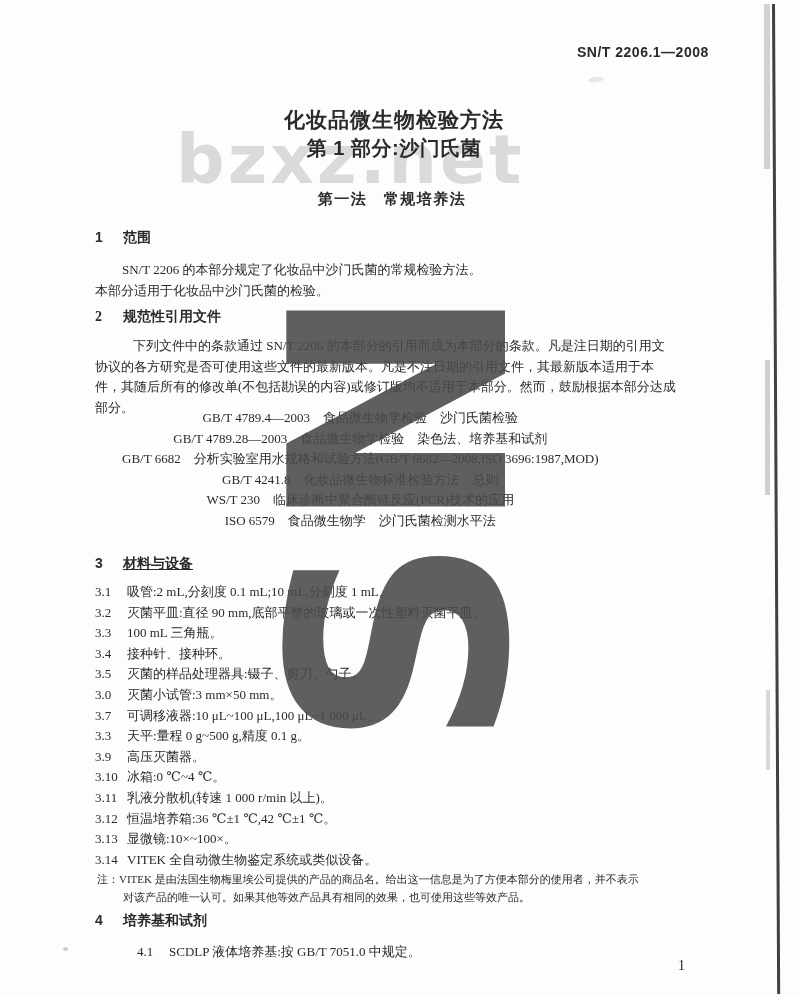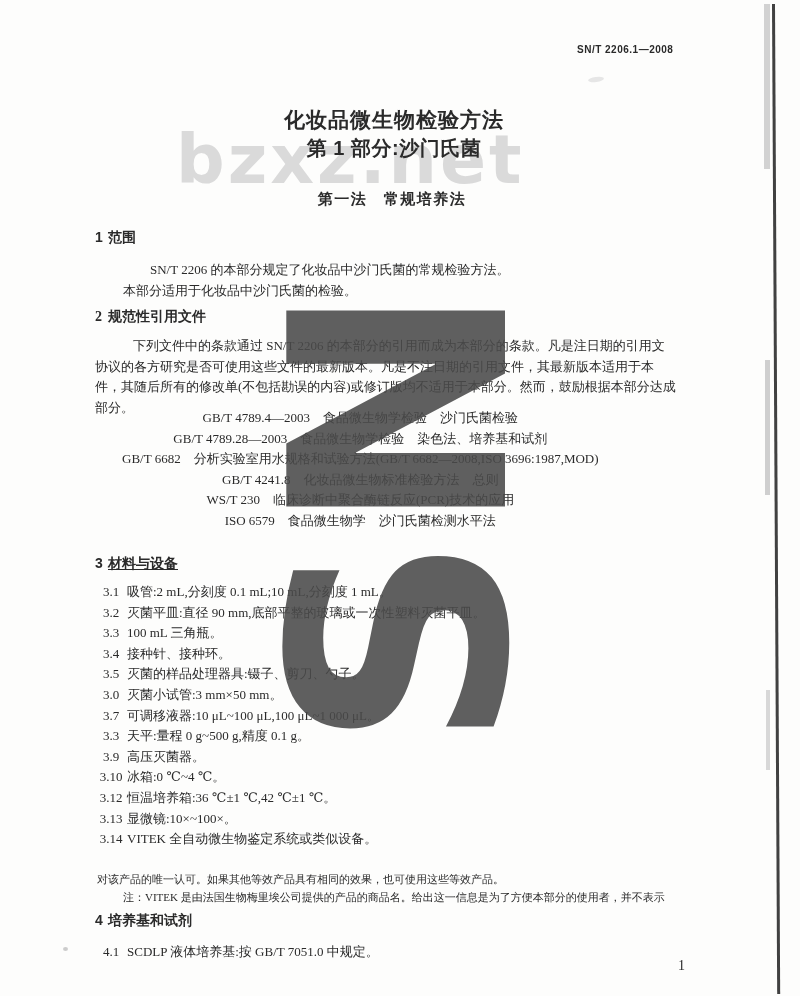--- a/index.html
+++ b/index.html
@@ -35,45 +35,45 @@
     transform-origin:top center;transform:rotate(-0.3deg);z-index:4;}
   .smudge1{left:764px;top:4px;width:6px;height:165px;background:#d2d2d2;z-index:4;}
   .smudge2{left:765px;top:360px;width:5px;height:135px;background:#cfcfcf;z-index:4;}
   .smudge3{left:766px;top:690px;width:4px;height:80px;background:#d8d8d8;z-index:4;}
   .squiggle{left:588px;top:77px;width:16px;height:5px;background:#e6e6e6;border-radius:50%;
     transform:rotate(-8deg);z-index:1;}
   .speck{left:63px;top:947px;width:5px;height:4px;background:#cccccc;border-radius:50%;z-index:1;}
   
   .content{position:absolute;inset:0;z-index:2;}
   .header-code{left:577px;top:44px;font-family:"Liberation Sans",sans-serif;
-    font-weight:bold;font-size:10px;letter-spacing:0.5px;}
+    font-weight:bold;font-size:14px;letter-spacing:0.5px;}
   .title1{left:-6px;right:6px;top:106px;text-align:center;
     font-family:"Liberation Sans",sans-serif;font-weight:bold;font-size:21px;letter-spacing:1px;}
   .title2{left:-6px;right:6px;top:135px;text-align:center;
     font-family:"Liberation Sans",sans-serif;font-weight:bold;font-size:20px;letter-spacing:0.5px;}
   .method-head{left:-8px;right:8px;top:190px;text-align:center;
     font-family:"Liberation Sans",sans-serif;font-weight:bold;font-size:15px;letter-spacing:1.5px;}
   .sec-head{left:95px;font-family:"Liberation Sans",sans-serif;font-weight:bold;font-size:14px;}
   .sec-head .sec-num{display:inline-block;min-width:13px;}
-  .sec-head .sec-title{}
+  .sec-head .sec-title{margin-left:15px;}
   .s1-head{top:229px;}
   .s2-head{top:308px;font-family:Liberation Serif, serif;}
   .s3-head{top:555px;text-decoration:underline;}
   .s4-head{top:912px;}
   .body-line{font-size:13px;line-height:20.6px;white-space:nowrap;}
-  .s1-lines{left:95px;top:260px;margin-left:28px;}
+  .s1-lines{left:95px;top:260px;}
   .s1-lines div:first-of-type{text-indent:27px;}
   .s2-para{left:95px;top:336px;}
   .s2-para div:first-of-type{text-indent:27px;text-align:center;}
   .refs{left:122px;top:408px;text-align:center;}
   .items{left:95px;}
   .s3-items{top:582px;}
-  .s4-items{top:942px;}
+  .s4-items{top:942px;margin-left:42px;}
   .item-row{display:flex;font-size:13px;line-height:20.6px;white-space:nowrap;}
-  .item-num{flex:0 0 32px;text-align:center;}
+  .item-num{flex:0 0 32px;}
   .note{left:97px;top:870px;font-size:11px;line-height:18px;}
   .note div:nth-of-type(2){margin-left:26px;}
   .page-num{left:678px;top:958px;font-size:14px;}
 </style>
 </head>
 <body>
 
 <div class="page">
 
   <div class="abs wm-light">bzxz.net</div>
@@ -172,41 +172,45 @@
         <div class="item-row">
           <span class="item-num">3.9</span>
           <span class="item-text">高压灭菌器。</span>
         </div>
 
         <div class="item-row">
           <span class="item-num">3.10</span>
           <span class="item-text">冰箱:0 ℃~4 ℃。</span>
         </div>
 
+        <div class="item-row">
+          <span class="item-num">3.11</span>
+          <span class="item-text">乳液分散机(转速 1 000 r/min 以上)。</span>
+        </div>
 
         <div class="item-row">
           <span class="item-num">3.12</span>
           <span class="item-text">恒温培养箱:36 ℃±1 ℃,42 ℃±1 ℃。</span>
         </div>
 
         <div class="item-row">
           <span class="item-num">3.13</span>
           <span class="item-text">显微镜:10×~100×。</span>
         </div>
 
         <div class="item-row">
           <span class="item-num">3.14</span>
           <span class="item-text">VITEK 全自动微生物鉴定系统或类似设备。</span>
         </div>
       </div>
     <div class="abs note">
 
+        <div>注：VITEK 是由法国生物梅里埃公司提供的产品的商品名。给出这一信息是为了方便本部分的使用者，并不表示</div>
+
         <div>对该产品的唯一认可。如果其他等效产品具有相同的效果，也可使用这些等效产品。</div>
-
-        <div>注：VITEK 是由法国生物梅里埃公司提供的产品的商品名。给出这一信息是为了方便本部分的使用者，并不表示</div>
       </div>
 
     <div class="abs sec-head s4-head">
       <span class="sec-num">4</span><span class="sec-title">培养基和试剂</span>
     </div>
     <div class="abs items s4-items">
 
         <div class="item-row">
           <span class="item-num">4.1</span>
           <span class="item-text">SCDLP 液体培养基:按 GB/T 7051.0 中规定。</span>

